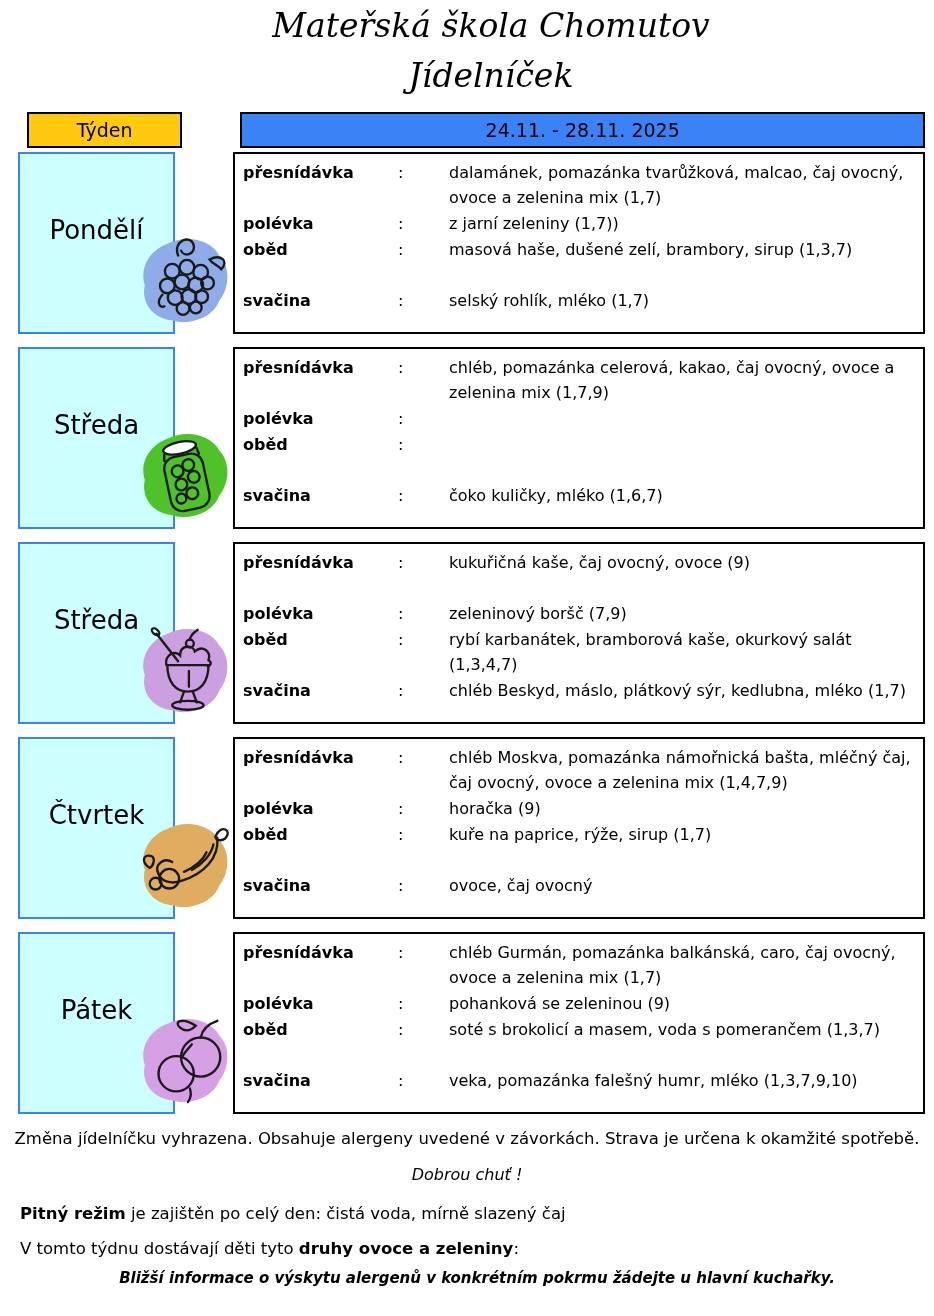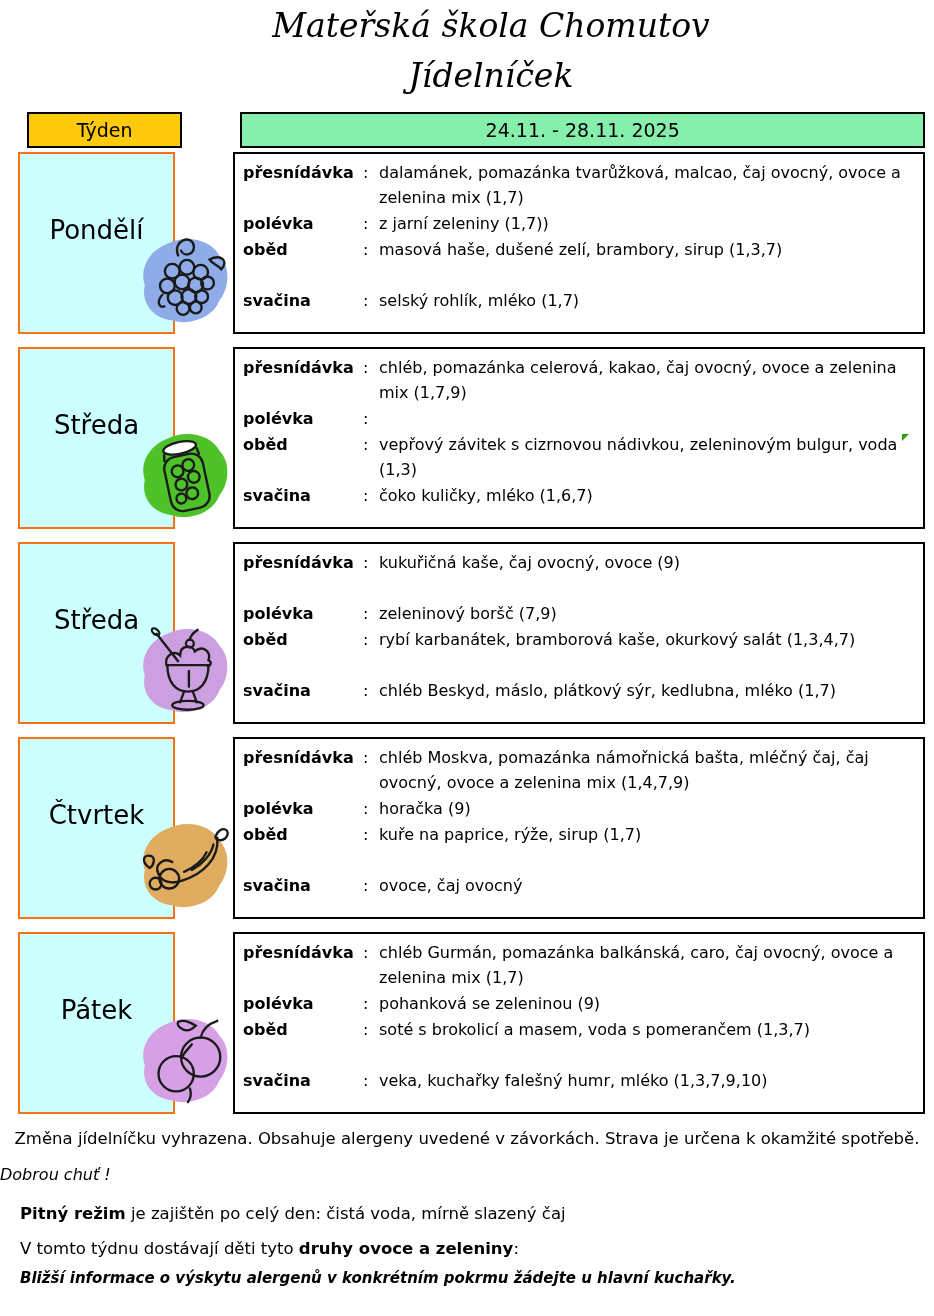--- a/index.html
+++ b/index.html
@@ -29,68 +29,68 @@
   .week-box {
     width: 157px; height: 36px;
     background: #FFC90E;
     border: 2px solid #000;
     display: flex; align-items: center; justify-content: center;
     font-size: 19px;
   }
   .date-box {
     width: 692px; height: 36px;
     margin-left: 58px;
-    background: #86efac;
+    background: #3b82f6;
     border: 2px solid #000;
     display: flex; align-items: center; justify-content: center;
     font-size: 19px;
   }
 
   
   .day-row { display: flex; margin: 13px 9px 0 18px; height: 182px; }
   .day-box {
     width: 157px; height: 182px;
     background: #CCFFFF;
-    border: 2px solid #f97316;
+    border: 2px solid #3b82f6;
     position: relative;
     display: flex; align-items: center; justify-content: center;
   }
   .day-name { font-size: 26px; transform: translateY(-13px); }
   .day-art {
     position: absolute; right: -60px; bottom: 2px;
     width: 98px; height: 98px; z-index: 2;
   }
   .day-art svg { width: 100%; height: 100%; display: block; }
   .content-box {
     width: 692px; height: 182px;
     margin-left: 58px;
     background: #fff;
     border: 2px solid #000;
     padding: 6px 8px 0 8px;
   }
-  .meal { display: flex; font-size: 16px; line-height: 25px; }
+  .meal { display: flex; font-size: 16px; line-height: 25px; gap: 35px; }
   .meal.tall { min-height: 51px; }
   .meal.short { min-height: 26px; }
   .meal-label { width: 120px; font-weight: bold; flex: 0 0 auto; }
   .meal-colon { width: 16px; flex: 0 0 auto; }
   .meal-text { flex: 1; }
   .green-marker {
     display: inline-block; width: 0; height: 0;
     border-top: 7px solid #2F9E06;
     border-right: 7px solid transparent;
     transform: translateY(-9px);
     margin-right: -3px;
   }
 
   
   .note1 { text-align: center; font-size: 16.5px; margin-top: 15px; }
-  .note2 { text-align: left; font-size: 16px; font-style: italic; margin-top: 17px; }
+  .note2 { text-align: center; font-size: 16px; font-style: italic; margin-top: 17px; }
   .drink { margin: 20px 0 16px 20px; font-size: 16.5px; }
   .fruit { margin: 11px 4px 0 20px; font-size: 16.5px; }
-  .allergen { margin: 11px 0 0 20px; font-size: 15px; font-weight: bold; font-style: italic; }
+  .allergen { margin: 11px 0 0 20px; font-size: 15px; font-weight: bold; font-style: italic; text-align: center; }
 </style>
 </head>
 <body>
 
 <div class="page">
 
   <div class="title">Mateřská škola Chomutov</div>
   <div class="subtitle">Jídelníček</div>
 
   <div class="band">
@@ -176,21 +176,20 @@
               <div class="meal-colon">:</div>
               <div class="meal-text">chléb, pomazánka celerová, kakao, čaj ovocný, ovoce a zelenina mix (1,7,9)</div>
             </div>
             <div class="meal short">
               <div class="meal-label">polévka</div>
               <div class="meal-colon">:</div>
             </div>
             <div class="meal tall">
               <div class="meal-label">oběd</div>
               <div class="meal-colon">:</div>
-              <div class="meal-text">vepřový závitek s cizrnovou nádivkou, zeleninovým bulgur, voda <span class="green-marker"></span>(1,3)</div>
             </div>
             <div class="meal short">
               <div class="meal-label">svačina</div>
               <div class="meal-colon">:</div>
               <div class="meal-text">čoko kuličky, mléko (1,6,7)</div>
             </div>
           </div>
     </div>
   </div>
 
@@ -309,21 +308,21 @@
               <div class="meal-text">pohanková se zeleninou (9)</div>
             </div>
             <div class="meal tall">
               <div class="meal-label">oběd</div>
               <div class="meal-colon">:</div>
               <div class="meal-text">soté s brokolicí a masem, voda s pomerančem (1,3,7)</div>
             </div>
             <div class="meal short">
               <div class="meal-label">svačina</div>
               <div class="meal-colon">:</div>
-              <div class="meal-text">veka, kuchařky falešný humr, mléko (1,3,7,9,10)</div>
+              <div class="meal-text">veka, pomazánka falešný humr, mléko (1,3,7,9,10)</div>
             </div>
           </div>
     </div>
   </div>
 </div>
 
   <div class="note1">Změna jídelníčku vyhrazena. Obsahuje alergeny uvedené v závorkách. Strava je určena k okamžité spotřebě.</div>
   <div class="note2">Dobrou chuť !</div>
   <div class="drink"><b>Pitný režim</b><span> je zajištěn po celý den: čistá voda, mírně slazený čaj</span></div>
   <div class="fruit"><span>V tomto týdnu dostávají děti tyto </span><b>druhy ovoce a zeleniny</b><span>:</span></div>

